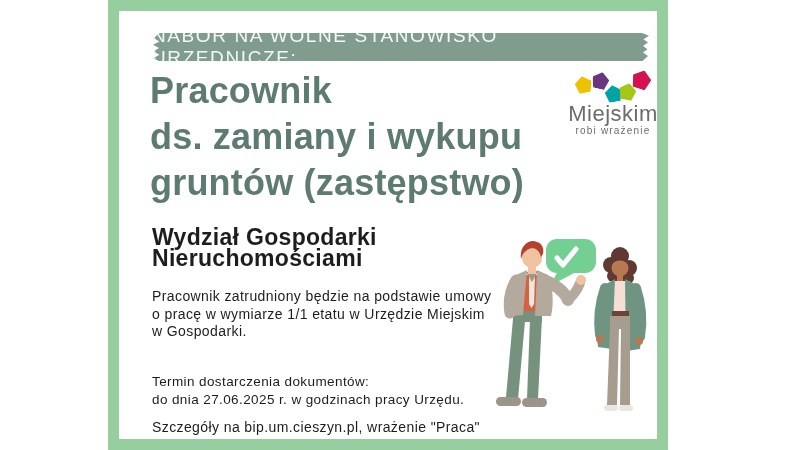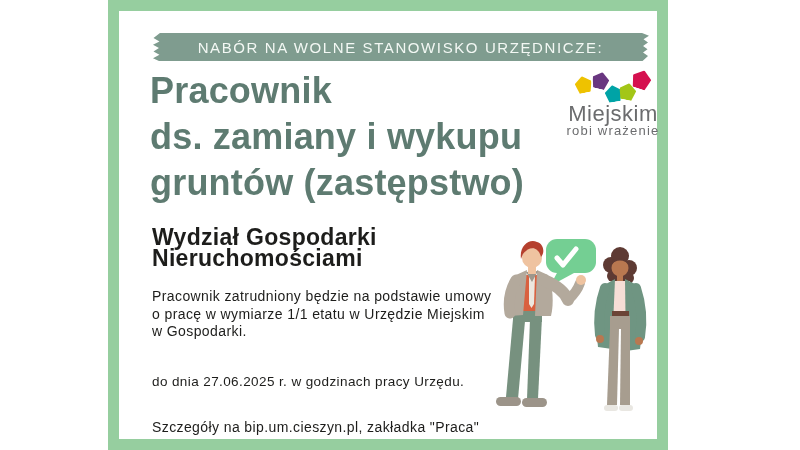--- a/index.html
+++ b/index.html
@@ -17,37 +17,37 @@
     font-family:"Liberation Sans",sans-serif;color:var(--text-black);
   }
   .frame{
     position:absolute;left:108px;top:0;width:560px;height:450px;
     border:11px solid var(--frame-green);box-sizing:border-box;background:#ffffff;
   }
   .banner{
     position:absolute;left:152px;top:33px;width:497px;height:28px;
     background:var(--banner-green);color:var(--banner-text);
     display:flex;align-items:center;justify-content:center;
-    font-size:15px;letter-spacing:1.6px;font-weight:400;
+    font-size:19px;letter-spacing:1.6px;font-weight:400;
     clip-path:polygon(1.6% 0%,98.6% 0%,100% 10%,98.9% 22%,99.8% 34%,98.8% 46%,99.7% 58%,98.8% 70%,99.8% 82%,98.7% 100%,1.4% 100%,0.2% 90%,1.5% 78%,0.3% 66%,1.4% 54%,0.2% 42%,1.5% 30%,0.3% 18%);
   }
   .title{
     position:absolute;left:150px;top:68px;width:420px;
     font-size:36px;line-height:46px;font-weight:800;color:var(--title-green);
     letter-spacing:0.2px;
   }
   .logo{position:absolute;left:563px;top:66px;width:100px;text-align:center;}
   .penta{position:absolute;clip-path:polygon(50% 0%,100% 38%,82% 100%,18% 100%,0% 38%);}
   .p-yellow{left:12px;top:10px;width:17px;height:17px;background:#eec200;transform:rotate(-12deg);}
   .p-purple{left:29px;top:6px;width:17px;height:17px;background:#693680;transform:rotate(14deg);}
   .p-teal{left:42px;top:19px;width:17px;height:17px;background:#00a3a6;transform:rotate(-10deg);}
   .p-lime{left:56px;top:17px;width:17px;height:17px;background:#a3c617;transform:rotate(12deg);}
   .p-red{left:69px;top:4px;width:19px;height:19px;background:#d5114f;transform:rotate(18deg);}
   .logo-name{margin-top:36px;font-size:22px;color:var(--logo-gray);letter-spacing:0.5px;line-height:24px;}
-  .logo-tag{font-size:13px;color:var(--logo-gray);letter-spacing:1.2px;line-height:10px;}
+  .logo-tag{font-size:10px;color:var(--logo-gray);letter-spacing:1.2px;line-height:10px;}
   .dept{
     position:absolute;left:152px;top:227px;font-size:23px;line-height:21px;
     font-weight:700;color:var(--text-black);letter-spacing:0.3px;
   }
   .body-text{
     position:absolute;left:152px;top:288px;font-size:14px;line-height:17.5px;
     letter-spacing:0.4px;color:var(--text-black);
   }
   .deadline{
     position:absolute;left:152px;top:373px;font-size:13.5px;line-height:17.5px;
@@ -90,24 +90,25 @@
     <div>Nieruchomościami</div>
   </div>
 
   <div class="body-text">
     <div>Pracownik zatrudniony będzie na podstawie umowy</div>
     <div>o pracę w wymiarze 1/1 etatu w Urzędzie Miejskim</div>
     <div>w Gospodarki.</div>
   </div>
 
   <div class="deadline">
+    <div>Termin dostarczenia dokumentów:</div>
     <div>do dnia 27.06.2025 r. w godzinach pracy Urzędu.</div>
   </div>
 
-  <div class="footer">Szczegóły na bip.um.cieszyn.pl, zakładka "Praca"</div>
+  <div class="footer">Szczegóły na bip.um.cieszyn.pl, wrażenie "Praca"</div>
 
   <svg class="illus" viewBox="0 0 185 210">
 
     <g>
       <path d="M78 46 L70 61 L94 48 Z" fill="#74cf93"></path>
       <rect x="66" y="14" width="50" height="34" rx="11" fill="#74cf93"></rect>
       <path d="M77 33 l6 7 l13 -16" stroke="#ffffff" stroke-width="5" fill="none" stroke-linecap="round" stroke-linejoin="round"></path>
     </g>
 
     <g>

